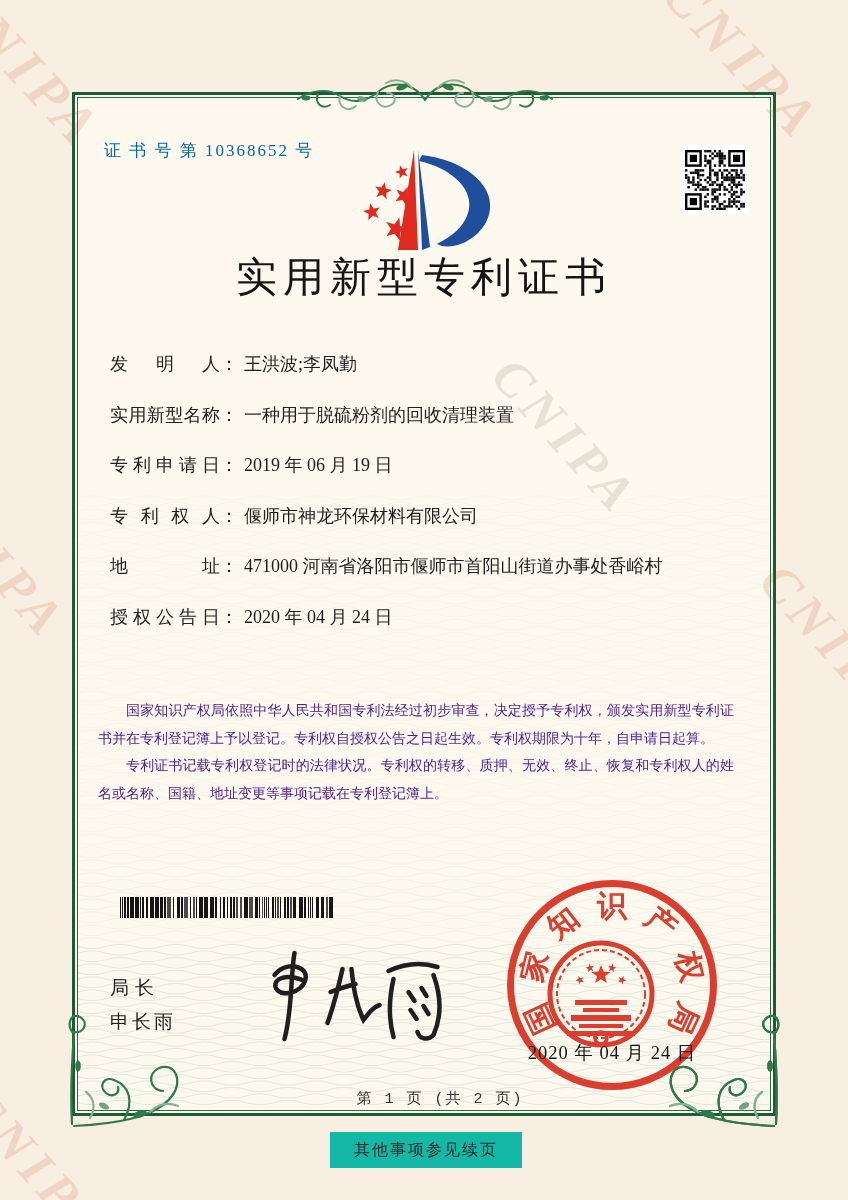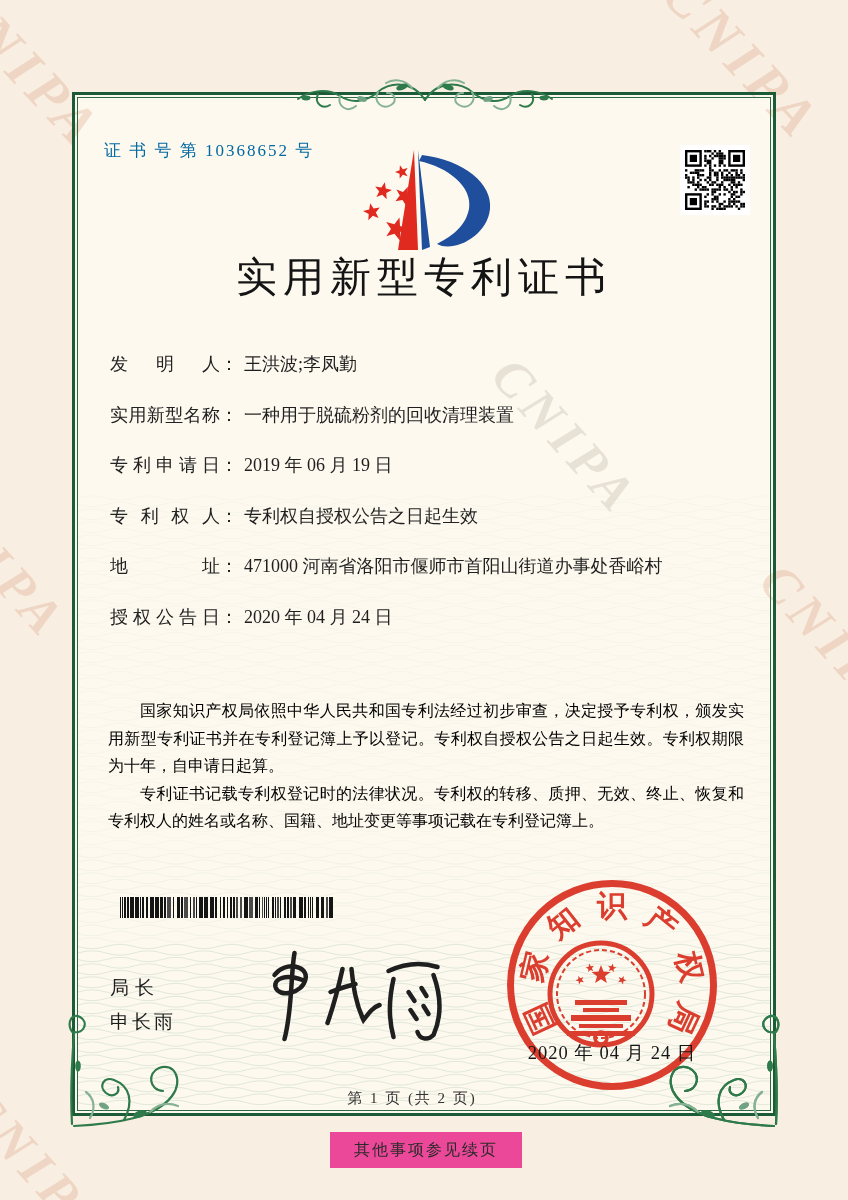--- a/index.html
+++ b/index.html
@@ -51,22 +51,22 @@
     display:inline-block;width:110px;vertical-align:top;
     text-align:justify;text-align-last:justify;text-justify:inter-character;
     color:#222;
   }
   .fcolon{display:inline-block;margin-right:6px;color:#222;}
   .fvalue{color:#1f1f1f;}
   .fpair2{position:absolute;left:345px;white-space:nowrap;}
   .frow{position:relative;}
   
   .body-text{
-    left:108px;top:697px;width:636px;z-index:4;
-    font-size:16px;line-height:27.6px;text-align:justify;color:#000000;
+    left:98px;top:697px;width:636px;z-index:4;
+    font-size:14px;line-height:27.6px;text-align:justify;color:#4c1d95;
   }
   .body-text p{margin:0;text-indent:2em;}
   
   .barcode{left:120px;top:897px;z-index:4;}
   .signer-title{left:110px;top:975px;font-size:19px;letter-spacing:6px;z-index:4;
     font-family:"Liberation Sans",sans-serif;color:#1c1c1c;}
   .signer-name{left:110px;top:1009px;font-size:19px;letter-spacing:3px;z-index:4;
     font-family:"Liberation Sans",sans-serif;color:#1c1c1c;}
   .signature{left:248px;top:945px;z-index:5;}
   .seal{left:505px;top:878px;width:214px;height:214px;z-index:5;opacity:.92;}
@@ -77,25 +77,25 @@
   .seal-char{
     position:absolute;left:50%;top:50%;
     font-size:30px;font-weight:bold;color:#d92f1f;
     font-family:"Liberation Serif",serif;
   }
   .seal-date{
     left:505px;top:1040px;width:214px;text-align:center;
     font-size:18.5px;letter-spacing:1px;color:#161616;z-index:6;white-space:nowrap;
   }
   .page-info{
-    left:60px;top:1089px;width:704px;text-align:center;
-    font-size:15px;letter-spacing:2px;color:#333;z-index:4;
+    left:88px;top:1089px;width:704px;text-align:center;
+    font-size:15px;letter-spacing:2px;color:#333;z-index:4;font-family:Liberation Mono, monospace;
   }
   .footer-note{
-    left:330px;top:1132px;width:192px;height:36px;background:#ec4899;
+    left:330px;top:1132px;width:192px;height:36px;background:#14b8a6;
     line-height:36px;text-align:center;font-size:16px;letter-spacing:2px;
     color:#2a2a2a;z-index:4;
   }
   .waves{left:78px;top:96px;z-index:1;pointer-events:none;}
   .ornament{z-index:3;pointer-events:none;}
 </style>
 </head>
 <body>
 
 <div class="abs frame-bg"></div>
@@ -493,21 +493,21 @@
   <div class="frow">
     <span class="flabel">发明人</span><span class="fcolon">：</span><span class="fvalue">王洪波;李凤勤</span>
   </div>
   <div class="frow">
     <span class="flabel">实用新型名称</span><span class="fcolon">：</span><span class="fvalue">一种用于脱硫粉剂的回收清理装置</span>
   </div>
   <div class="frow">
     <span class="flabel">专利申请日</span><span class="fcolon">：</span><span class="fvalue">2019 年 06 月 19 日</span>
   </div>
   <div class="frow">
-    <span class="flabel">专利权人</span><span class="fcolon">：</span><span class="fvalue">专利权自授权公告之日起生效</span>
+    <span class="flabel">专利权人</span><span class="fcolon">：</span><span class="fvalue">偃师市神龙环保材料有限公司</span>
   </div>
   <div class="frow">
     <span class="flabel">地址</span><span class="fcolon">：</span><span class="fvalue">471000 河南省洛阳市偃师市首阳山街道办事处香峪村</span>
   </div>
   <div class="frow">
     <span class="flabel">授权公告日</span><span class="fcolon">：</span><span class="fvalue">2020 年 04 月 24 日</span>
   </div>
 </div>
 
 <div class="abs body-text">

